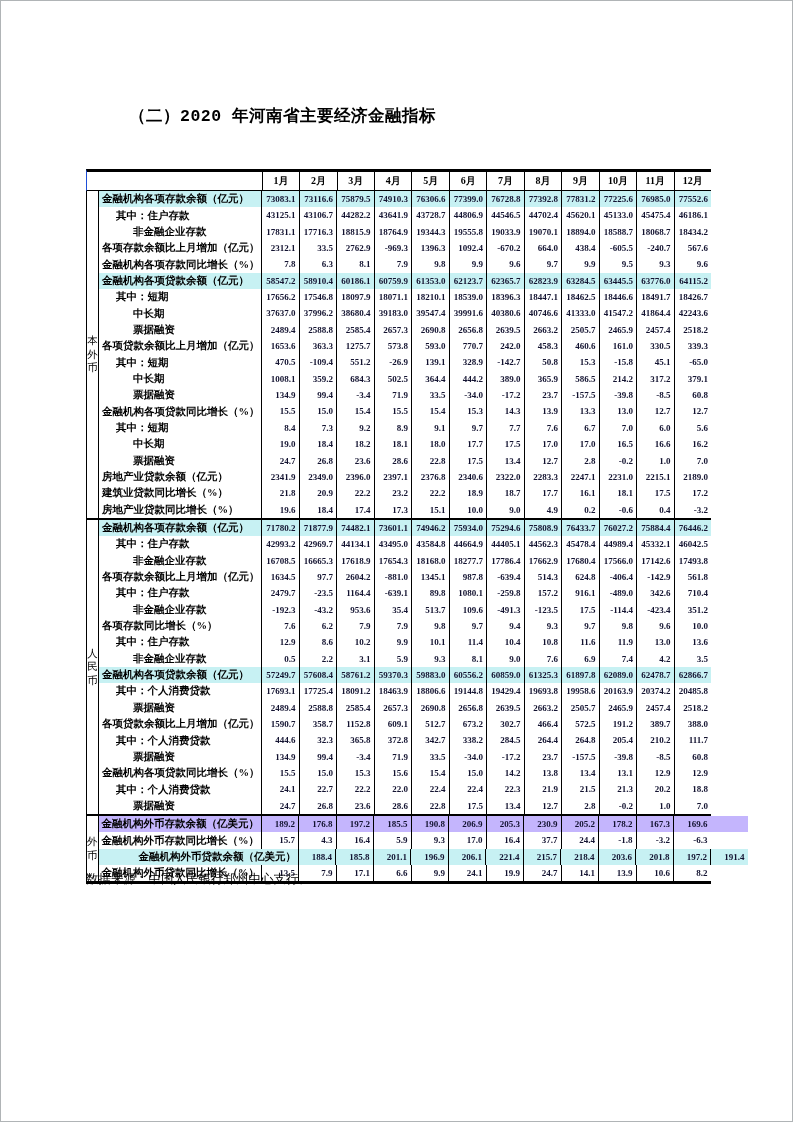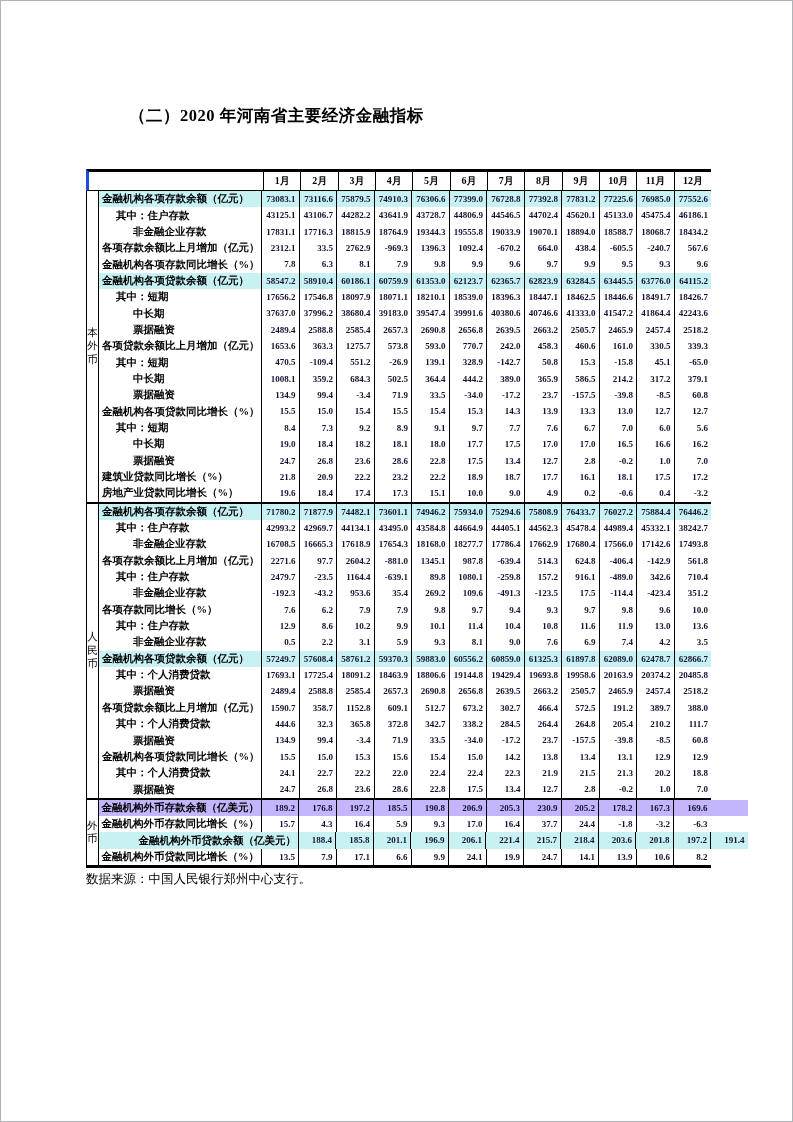--- a/index.html
+++ b/index.html
@@ -10,33 +10,33 @@
     background: #fff;
     border: 1px solid #b0b4b6;
     font-family: "Liberation Serif", "DejaVu Serif", serif;
     color: #131331;
     overflow: hidden;
   }
   .title {
     position: absolute; left: 128px; top: 104px;
     font-size: 16.5px; font-weight: bold; color: #000;
     letter-spacing: 0.5px;
-    font-family: Liberation Serif, serif;
+    font-family: Liberation Mono, monospace;
   }
   .caption {
     position: absolute; top: 148px; left: 0; width: 100%;
     text-align: center; font-size: 12.5px; font-weight: bold; color: #000;
   }
   .tablewrap {
     position: absolute; left: 85px; top: 168px; width: 625px;
   }
   .thead {
     display: flex; height: 22px;
     border-top: 3px solid #000; border-bottom: 1px solid #000;
-    border-left: 3px solid #1d4ed8;
+    border-left: 1px solid #1d4ed8;
   }
   .th-label { width: 175px; }
   .th {
     width: 37.5px; border-left: 1px solid #000;
     font-size: 10px; font-weight: bold; text-align: center;
     line-height: 18px; color: #000;
   }
   .section {
     display: flex;
     border-left: 1px solid #000;
@@ -352,20 +352,35 @@
               <div class="cell">22.8</div>
               <div class="cell">17.5</div>
               <div class="cell">13.4</div>
               <div class="cell">12.7</div>
               <div class="cell">2.8</div>
               <div class="cell">-0.2</div>
               <div class="cell">1.0</div>
               <div class="cell">7.0</div>
             </div>
             <div class="row">
+              <div class="label ind0">房地产业贷款余额（亿元）</div>
+              <div class="cell">2341.9</div>
+              <div class="cell">2349.0</div>
+              <div class="cell">2396.0</div>
+              <div class="cell">2397.1</div>
+              <div class="cell">2376.8</div>
+              <div class="cell">2340.6</div>
+              <div class="cell">2322.0</div>
+              <div class="cell">2283.3</div>
+              <div class="cell">2247.1</div>
+              <div class="cell">2231.0</div>
+              <div class="cell">2215.1</div>
+              <div class="cell">2189.0</div>
+            </div>
+            <div class="row">
               <div class="label ind0">建筑业贷款同比增长（%）</div>
               <div class="cell">21.8</div>
               <div class="cell">20.9</div>
               <div class="cell">22.2</div>
               <div class="cell">23.2</div>
               <div class="cell">22.2</div>
               <div class="cell">18.9</div>
               <div class="cell">18.7</div>
               <div class="cell">17.7</div>
               <div class="cell">16.1</div>
@@ -414,40 +429,40 @@
               <div class="cell">42969.7</div>
               <div class="cell">44134.1</div>
               <div class="cell">43495.0</div>
               <div class="cell">43584.8</div>
               <div class="cell">44664.9</div>
               <div class="cell">44405.1</div>
               <div class="cell">44562.3</div>
               <div class="cell">45478.4</div>
               <div class="cell">44989.4</div>
               <div class="cell">45332.1</div>
-              <div class="cell">38242.7</div>
+              <div class="cell">46042.5</div>
             </div>
             <div class="row">
               <div class="label ind2">非金融企业存款</div>
               <div class="cell">16708.5</div>
               <div class="cell">16665.3</div>
               <div class="cell">17618.9</div>
               <div class="cell">17654.3</div>
               <div class="cell">18168.0</div>
               <div class="cell">18277.7</div>
               <div class="cell">17786.4</div>
               <div class="cell">17662.9</div>
               <div class="cell">17680.4</div>
               <div class="cell">17566.0</div>
               <div class="cell">17142.6</div>
               <div class="cell">17493.8</div>
             </div>
             <div class="row">
               <div class="label ind0">各项存款余额比上月增加（亿元）</div>
-              <div class="cell">2271.6</div>
+              <div class="cell">1634.5</div>
               <div class="cell">97.7</div>
               <div class="cell">2604.2</div>
               <div class="cell">-881.0</div>
               <div class="cell">1345.1</div>
               <div class="cell">987.8</div>
               <div class="cell">-639.4</div>
               <div class="cell">514.3</div>
               <div class="cell">624.8</div>
               <div class="cell">-406.4</div>
               <div class="cell">-142.9</div>
@@ -467,21 +482,21 @@
               <div class="cell">-489.0</div>
               <div class="cell">342.6</div>
               <div class="cell">710.4</div>
             </div>
             <div class="row">
               <div class="label ind2">非金融企业存款</div>
               <div class="cell">-192.3</div>
               <div class="cell">-43.2</div>
               <div class="cell">953.6</div>
               <div class="cell">35.4</div>
-              <div class="cell">269.2</div>
+              <div class="cell">513.7</div>
               <div class="cell">109.6</div>
               <div class="cell">-491.3</div>
               <div class="cell">-123.5</div>
               <div class="cell">17.5</div>
               <div class="cell">-114.4</div>
               <div class="cell">-423.4</div>
               <div class="cell">351.2</div>
             </div>
             <div class="row">
               <div class="label ind0">各项存款同比增长（%）</div>

